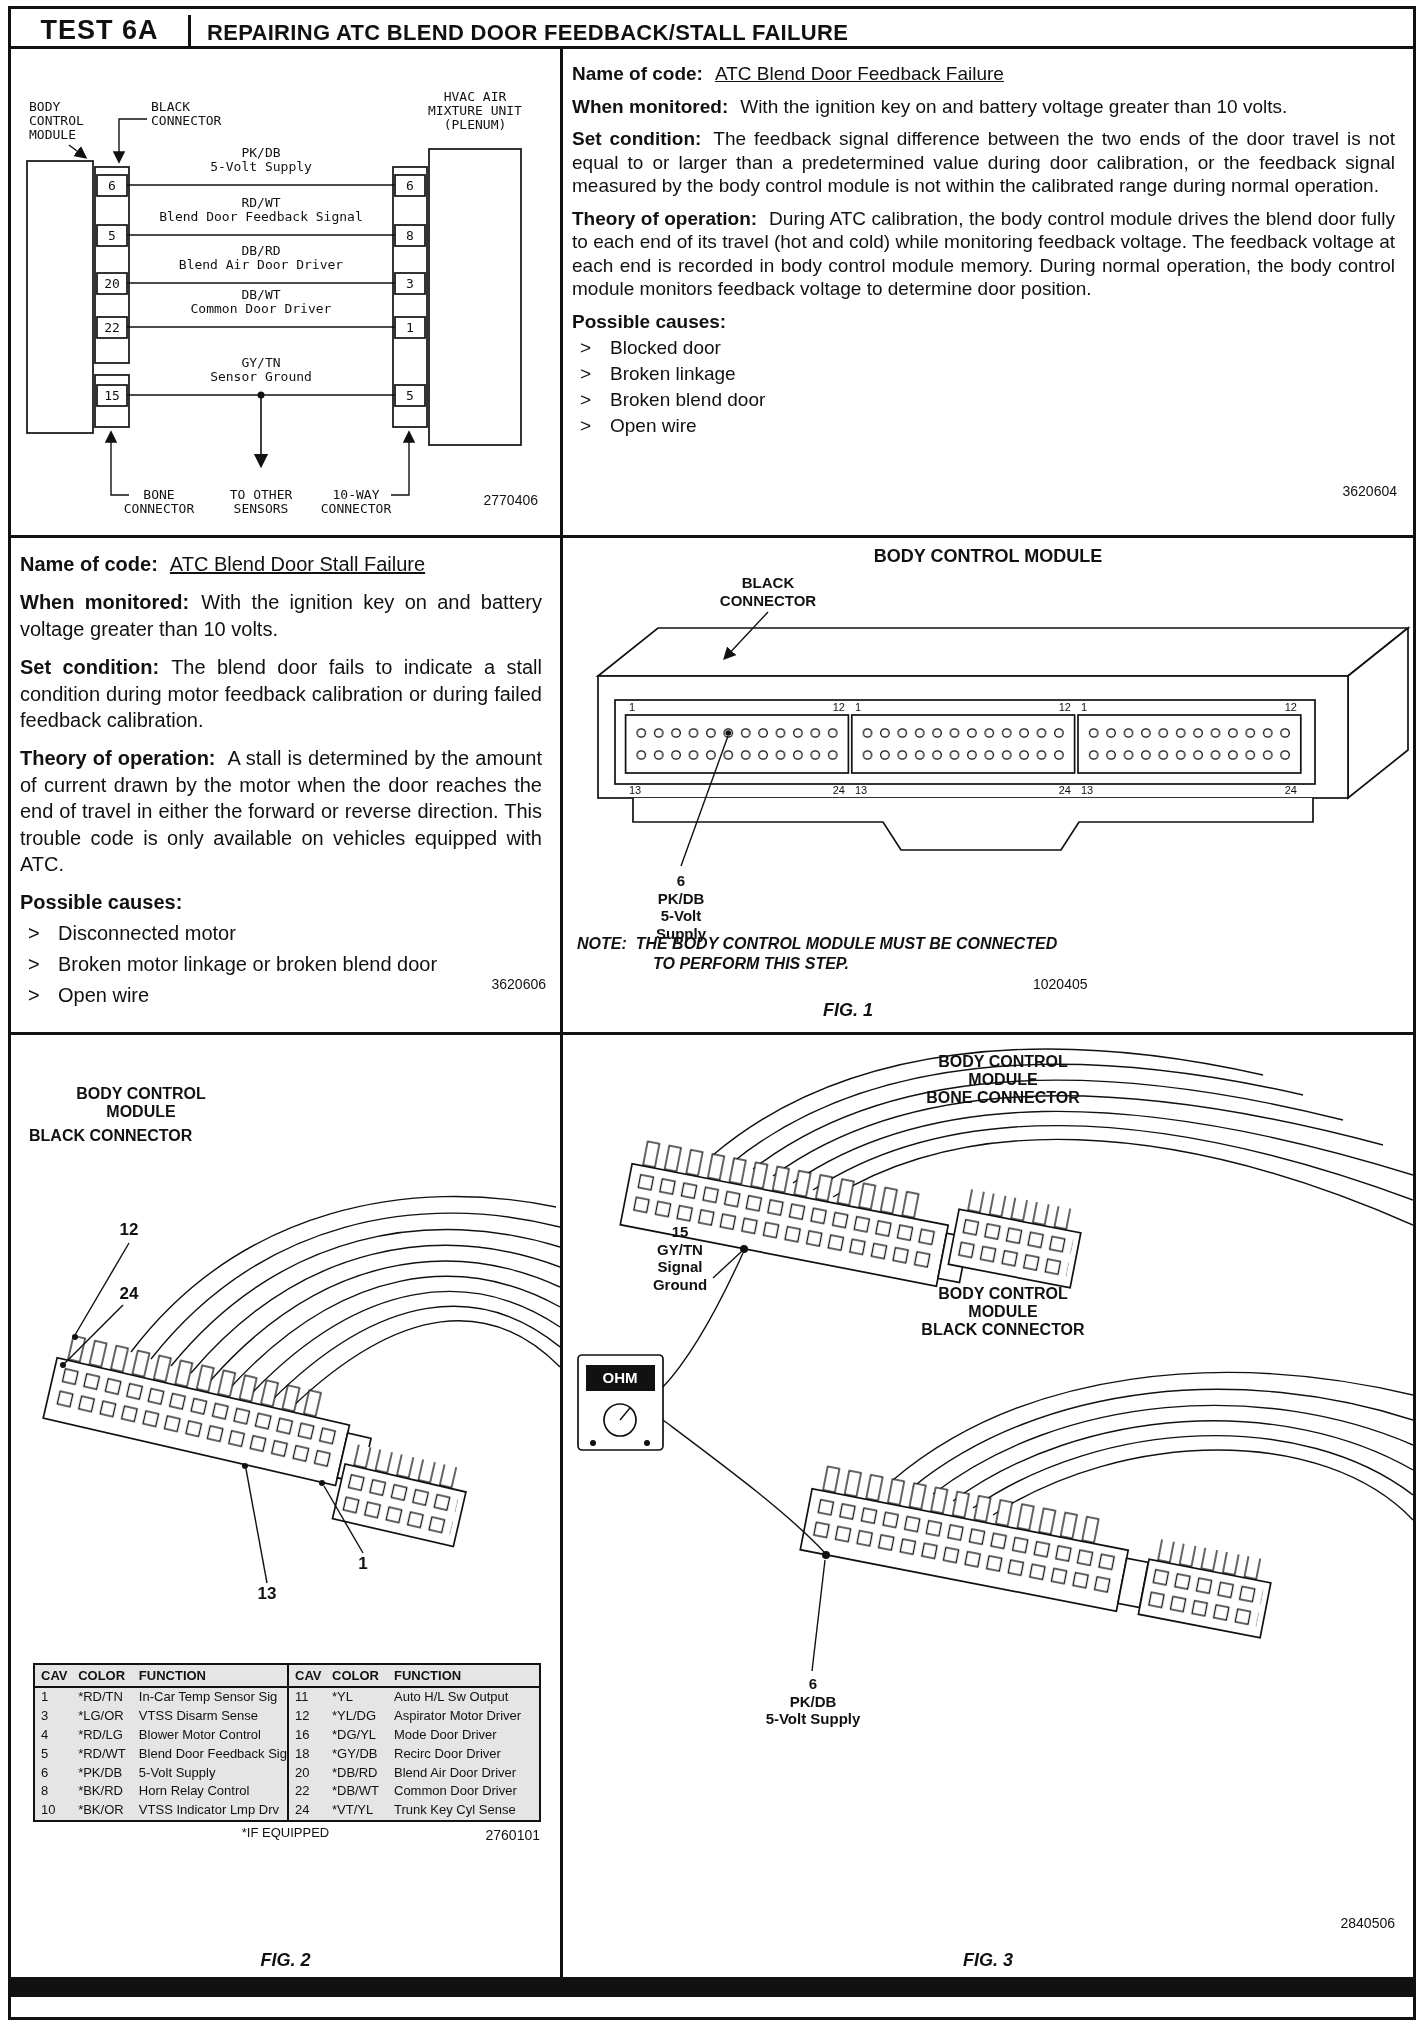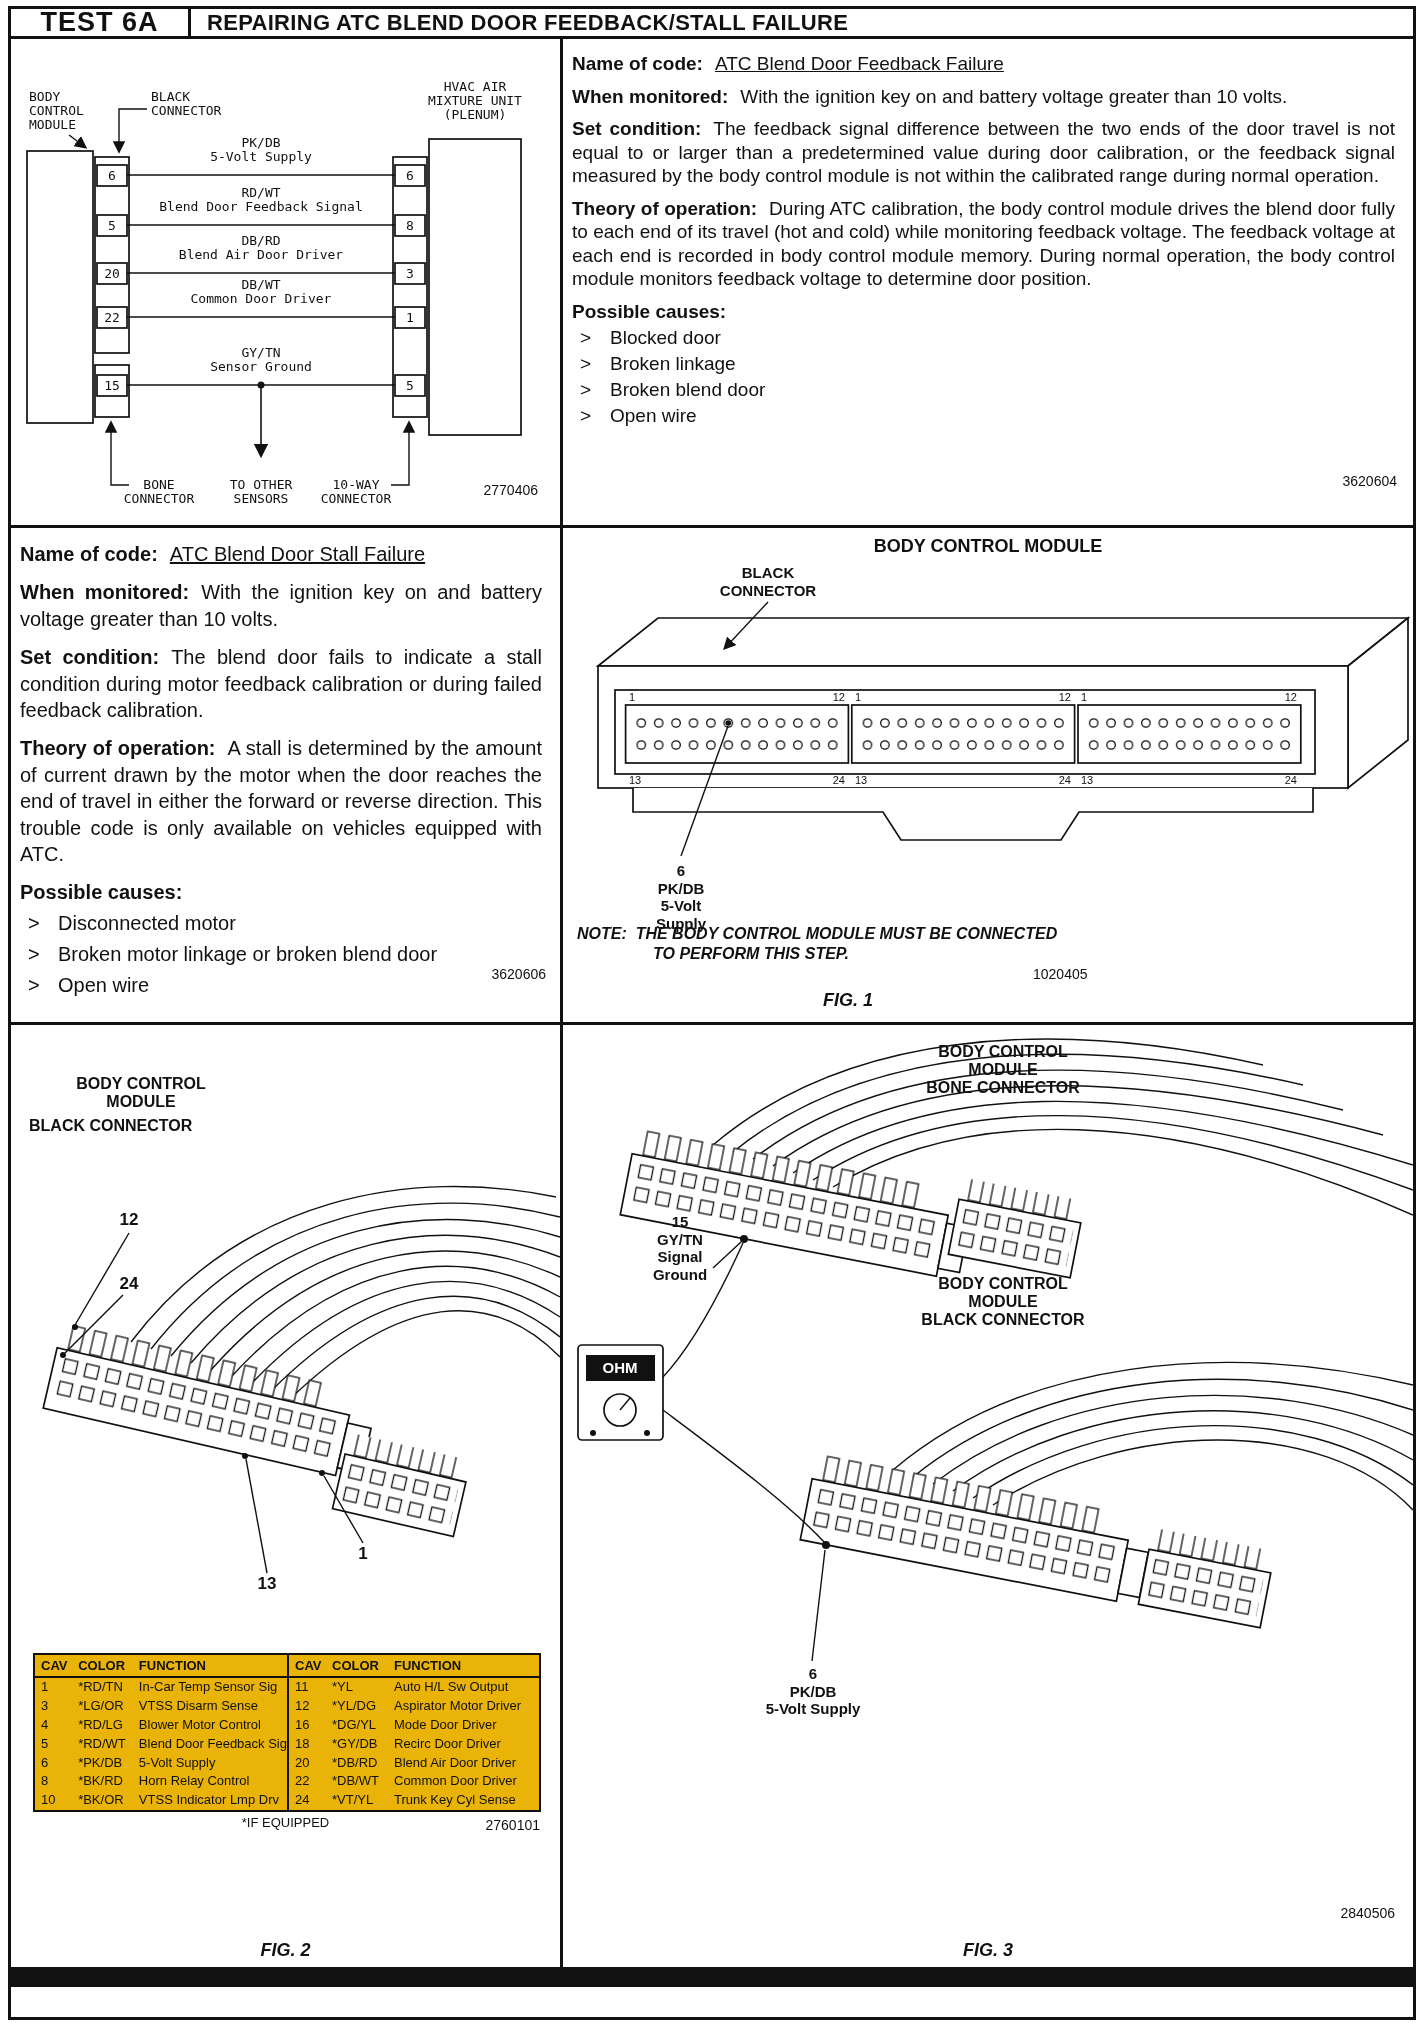--- a/index.html
+++ b/index.html
@@ -2,21 +2,21 @@
 <html><head>
 <meta charset="utf-8">
 <style>
   * { box-sizing: border-box; margin: 0; padding: 0; }
   html,body { background:#ffffff; }
   body { font-family:"Liberation Sans", sans-serif; color:#111; }
   .page { position:relative; width:1424px; height:2028px; background:#fff; overflow:hidden; }
   .doc { position:absolute; left:8px; top:6px; width:1408px; height:2014px; border:3px solid #111; background:#fff; }
 
   
-  .hdr1 { display:flex; height:30px; border-bottom:3px solid #111; }
+  .hdr1 { display:flex; height:40px; border-bottom:3px solid #111;align-items:flex-end; }
   .test-cell { width:180px; border-right:3px solid #111; display:flex; align-items:center; justify-content:center; font-weight:bold; font-size:27px; letter-spacing:1px; }
   .title-cell { flex:1; display:flex; align-items:center; padding-left:16px; font-weight:bold; font-size:22px; letter-spacing:.3px;border-radius:6px; }
   .hdr2 { height:34px; border-bottom:5px solid #111; display:flex; align-items:center; padding-left:10px; font-weight:bold; font-size:20px; }
 
   
   .main { display:grid; grid-template-columns:549px 1fr; grid-template-rows:486px 497px 1fr; height:1928px; }
   .cell { position:relative; overflow:hidden; background:#fff; }
   .cr { border-left:3px solid #111; }
   .rt { border-top:3px solid #111; }
   .bottom-bar { height:20px; background:#111; }
@@ -51,21 +51,21 @@
   .svgbold { font-family:"Liberation Sans", sans-serif; font-weight:bold; font-size:15px; fill:#111; }
   .svgnum { font-family:"Liberation Sans", sans-serif; font-weight:bold; font-size:17px; fill:#111; text-anchor:middle; }
 
   .figtitle { position:absolute; font-weight:bold; font-size:17px; text-align:center; }
   .callout { position:absolute; font-weight:bold; font-size:15px; line-height:1.18; text-align:center; }
   .figcap { position:absolute; font-weight:bold; font-style:italic; font-size:18px; text-align:center; }
   .fignote { position:absolute; font-weight:bold; font-style:italic; font-size:16px; line-height:1.28; }
   .fignote .nindent { margin-left:76px; }
 
   
-  .ptable { position:absolute; left:22px; top:628px; display:flex; border:2.5px solid #111; background:#eab308; }
+  .ptable { position:absolute; left:22px; top:628px; display:flex; border:2.5px solid #111; background:#e5e5e5; }
   table.tg { border-collapse:collapse; width:252px; font-size:13px; }
   .tg th { font-weight:bold; text-align:left; padding:3px 0 3px 6px; border-bottom:2px solid #111; }
   .tg td { padding:1px 0 1px 6px; line-height:1.3; white-space:nowrap; }
   .tg-right { border-left:2px solid #111; }
   .footnote { position:absolute; width:100%; text-align:center; font-size:13px; }
   .mtr-txt { font-family:"Liberation Sans", sans-serif; font-weight:bold; font-size:15px; fill:#fff; text-anchor:middle; }
 </style>
 </head>
 <body>
 

